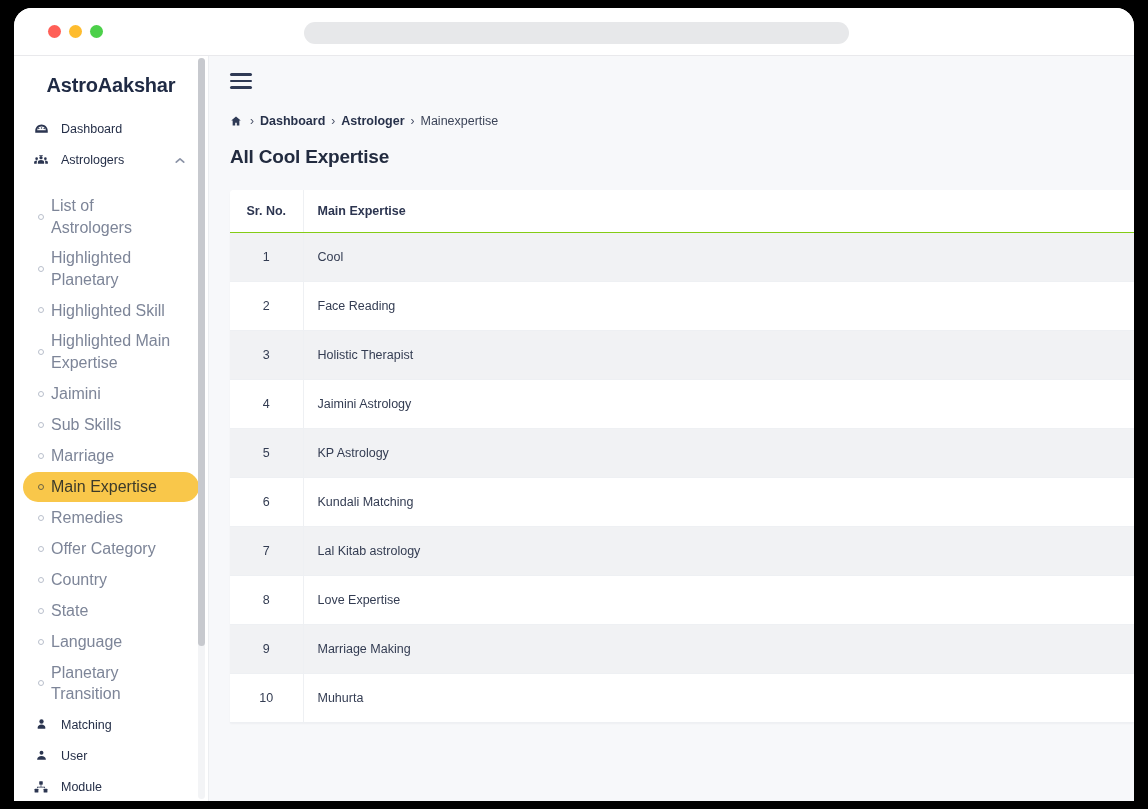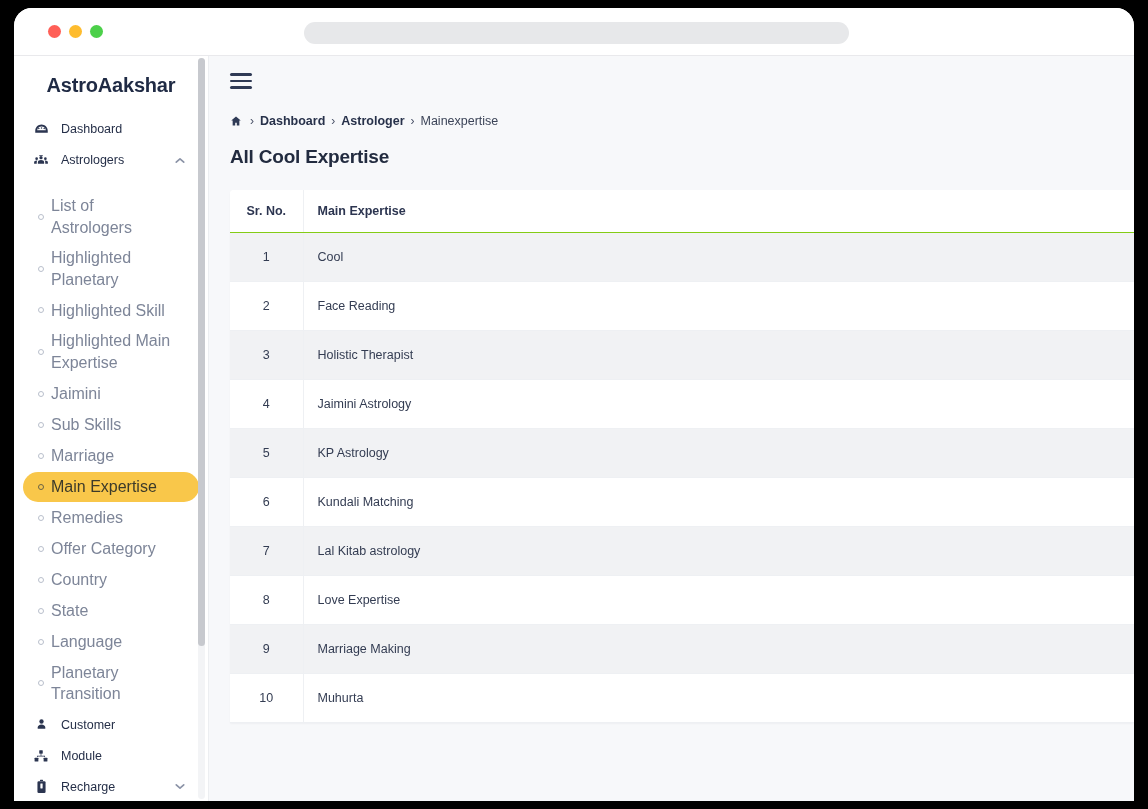--- a/index.html
+++ b/index.html
@@ -409,23 +409,32 @@
           <span class="sub-label">Planetary Transition</span>
         </div>
 
         <div class="nav-item">
           <span class="nav-icon">
             <svg width="13" height="15" viewBox="0 0 24 24" fill="#2b3550">
               <circle cx="12" cy="6.5" r="4"></circle>
               <path d="M12 12c-4 0-7 2.6-7 5.6V20h14v-2.4c0-3-3-5.6-7-5.6z"></path>
             </svg>
           </span>
-          <span class="nav-label">Customer</span>
-        </div>
-
+          <span class="nav-label">Matching</span>
+        </div>
+
+        <div class="nav-item">
+          <span class="nav-icon">
+            <svg width="13" height="15" viewBox="0 0 24 24" fill="#2b3550">
+              <circle cx="12" cy="7" r="3.6"></circle>
+              <path d="M4 19c0-3.6 3.6-6 8-6s8 2.4 8 6v1H4v-1z"></path>
+            </svg>
+          </span>
+          <span class="nav-label">User</span>
+        </div>
 
         <div class="nav-item">
           <span class="nav-icon">
             <svg width="14" height="14" viewBox="0 0 24 24" fill="#2b3550">
               <rect x="9" y="2" width="6" height="6" rx="1"></rect>
               <rect x="1" y="15" width="6.5" height="6.5" rx="1"></rect>
               <rect x="16.5" y="15" width="6.5" height="6.5" rx="1"></rect>
               <path d="M11.4 8h1.2v3.5h6.3v2h-1.2v-0.8H6.3v0.8H5.1v-2h6.3V8z"></path>
             </svg>
           </span>

